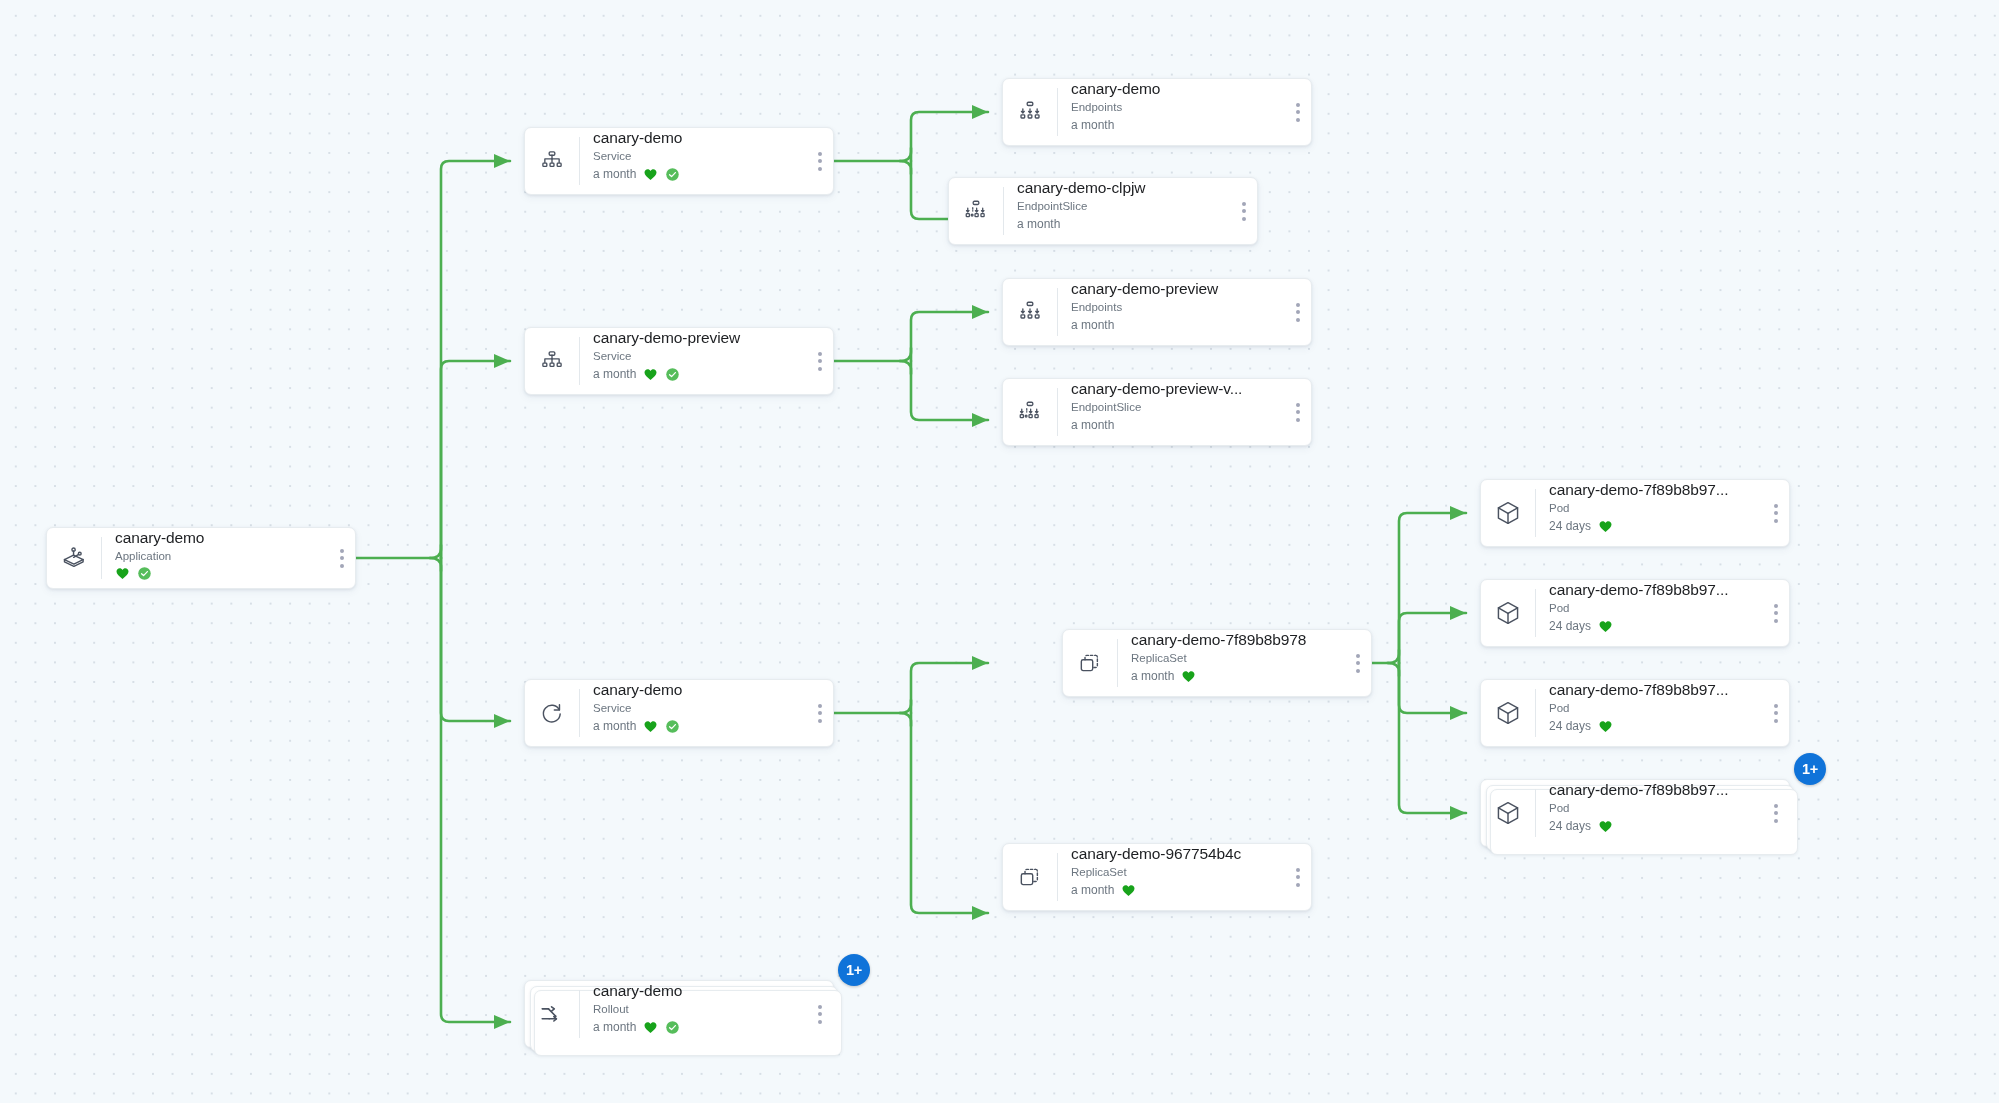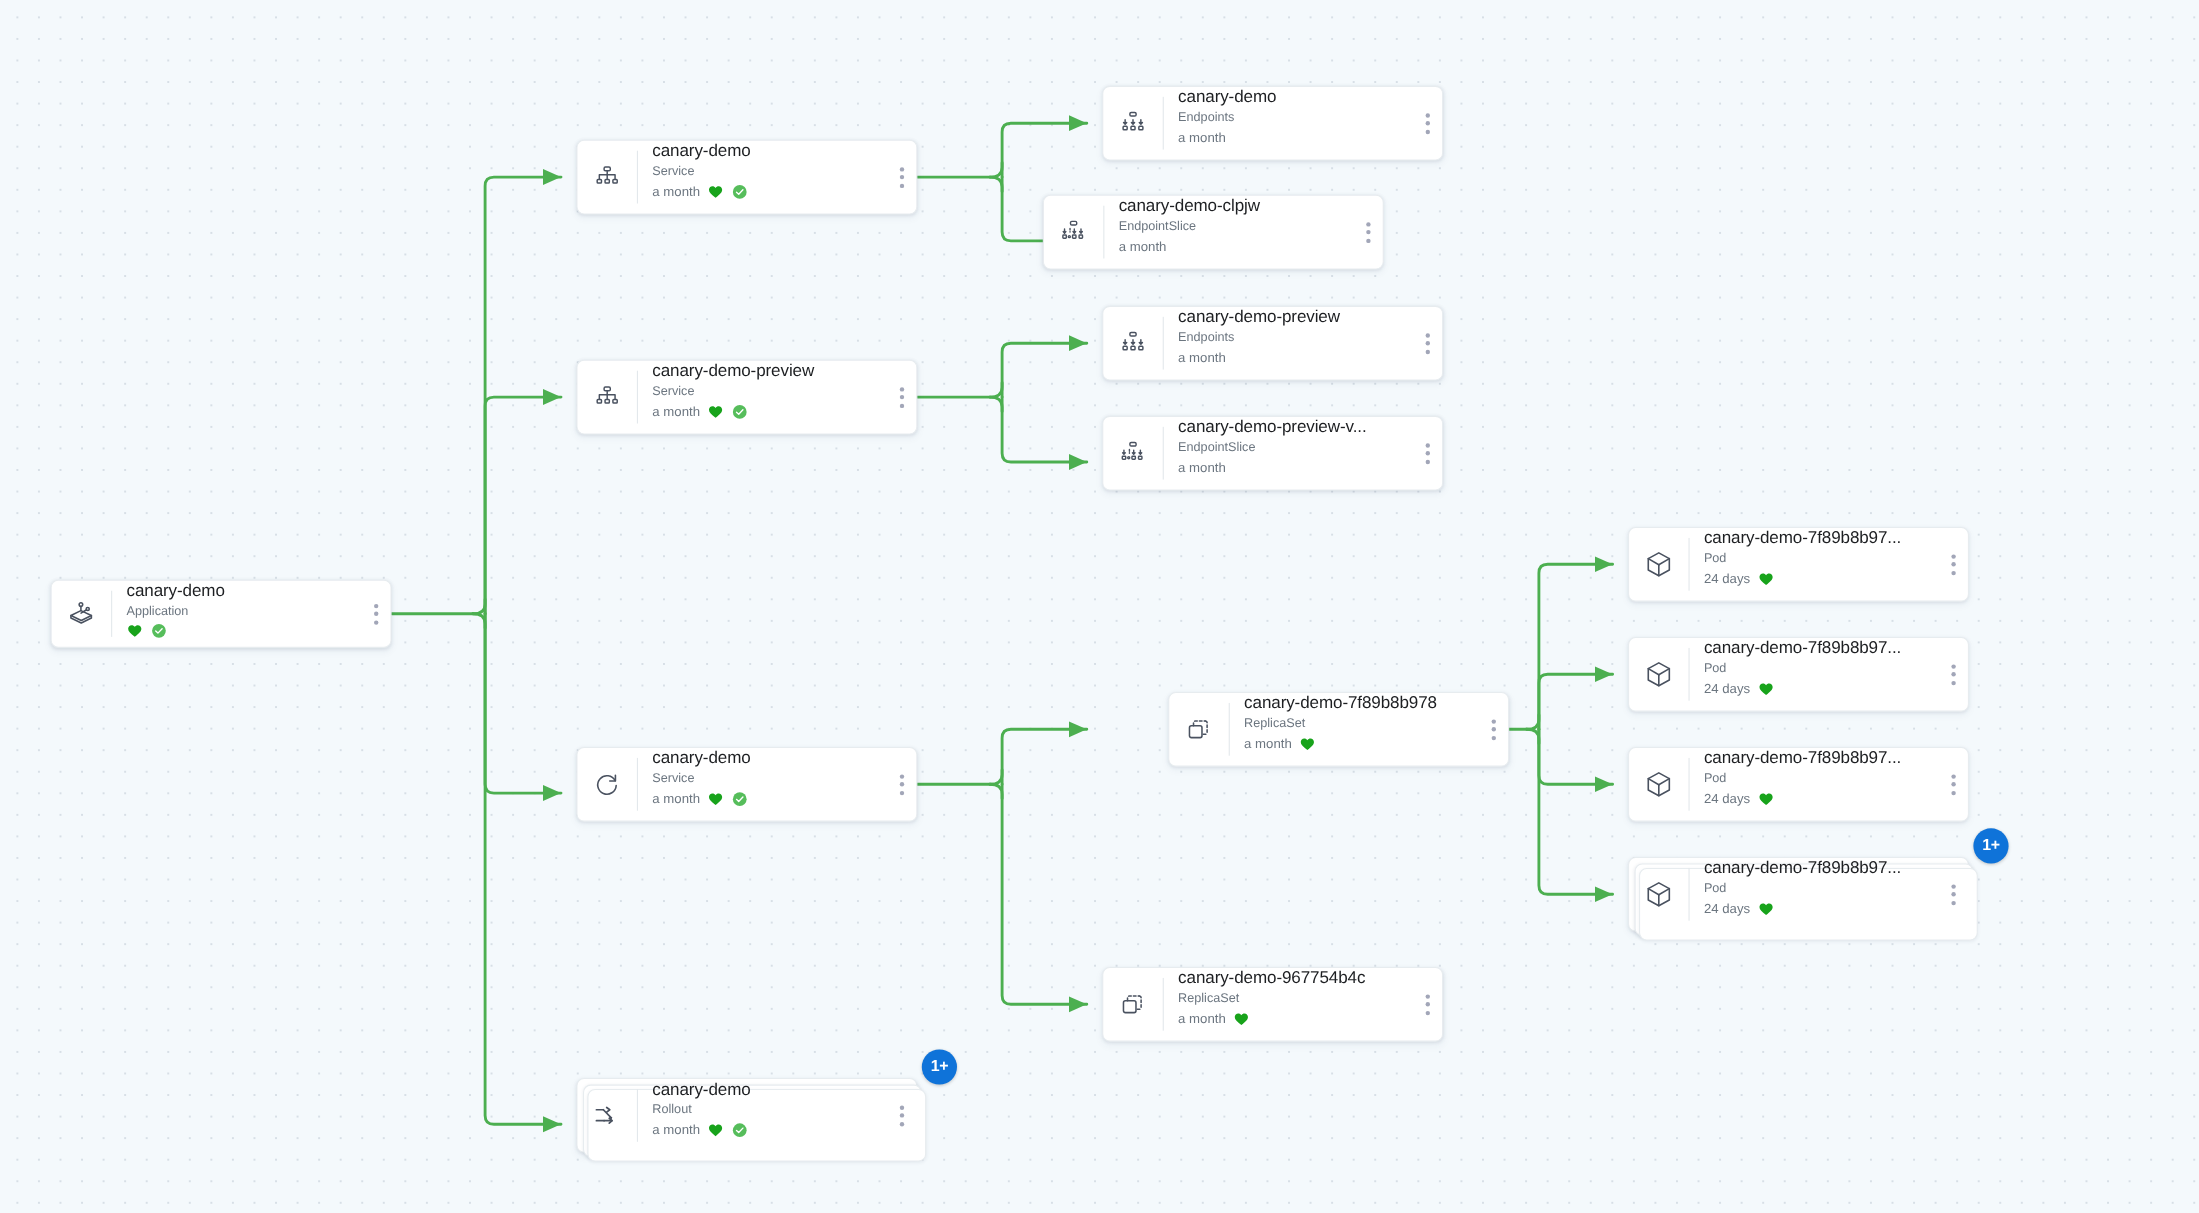--- a/index.html
+++ b/index.html
@@ -477,21 +477,21 @@
               </svg>
             </span>
           </div>
         </div>
         <div class="kebab">
           <i></i>
           <i></i>
           <i></i>
         </div>
       </div>
-      <div class="node" style="left: 1002px; top: 879px; width: 310px; height: 68px;">
+      <div class="node" style="left: 1002px; top: 843px; width: 310px; height: 68px;">
         <div class="node-icon">
           <svg width="26" height="26" viewBox="0 0 24 24" fill="none" stroke="currentColor" stroke-width="1.3" stroke-linecap="round" stroke-linejoin="round">
       <rect x="4.0" y="9.0" width="10.5" height="10.0" rx="1.6"></rect>
       <path d="M7.4 9.0 L7.4 6.6 A 1.6 1.6 0 0 1 9.0 5.0 L17.2 5.0" stroke-dasharray="2.2 1.8"></path>
       <path d="M17.2 5.0 A 1.6 1.6 0 0 1 18.8 6.6 L18.8 14.6 A 1.6 1.6 0 0 1 17.2 16.2 L14.5 16.2" stroke-dasharray="2.2 1.8"></path>
     </svg>
         </div>
         <div class="node-divider"></div>
         <div class="node-body">
           <div class="node-title">canary-demo-967754b4c</div>

